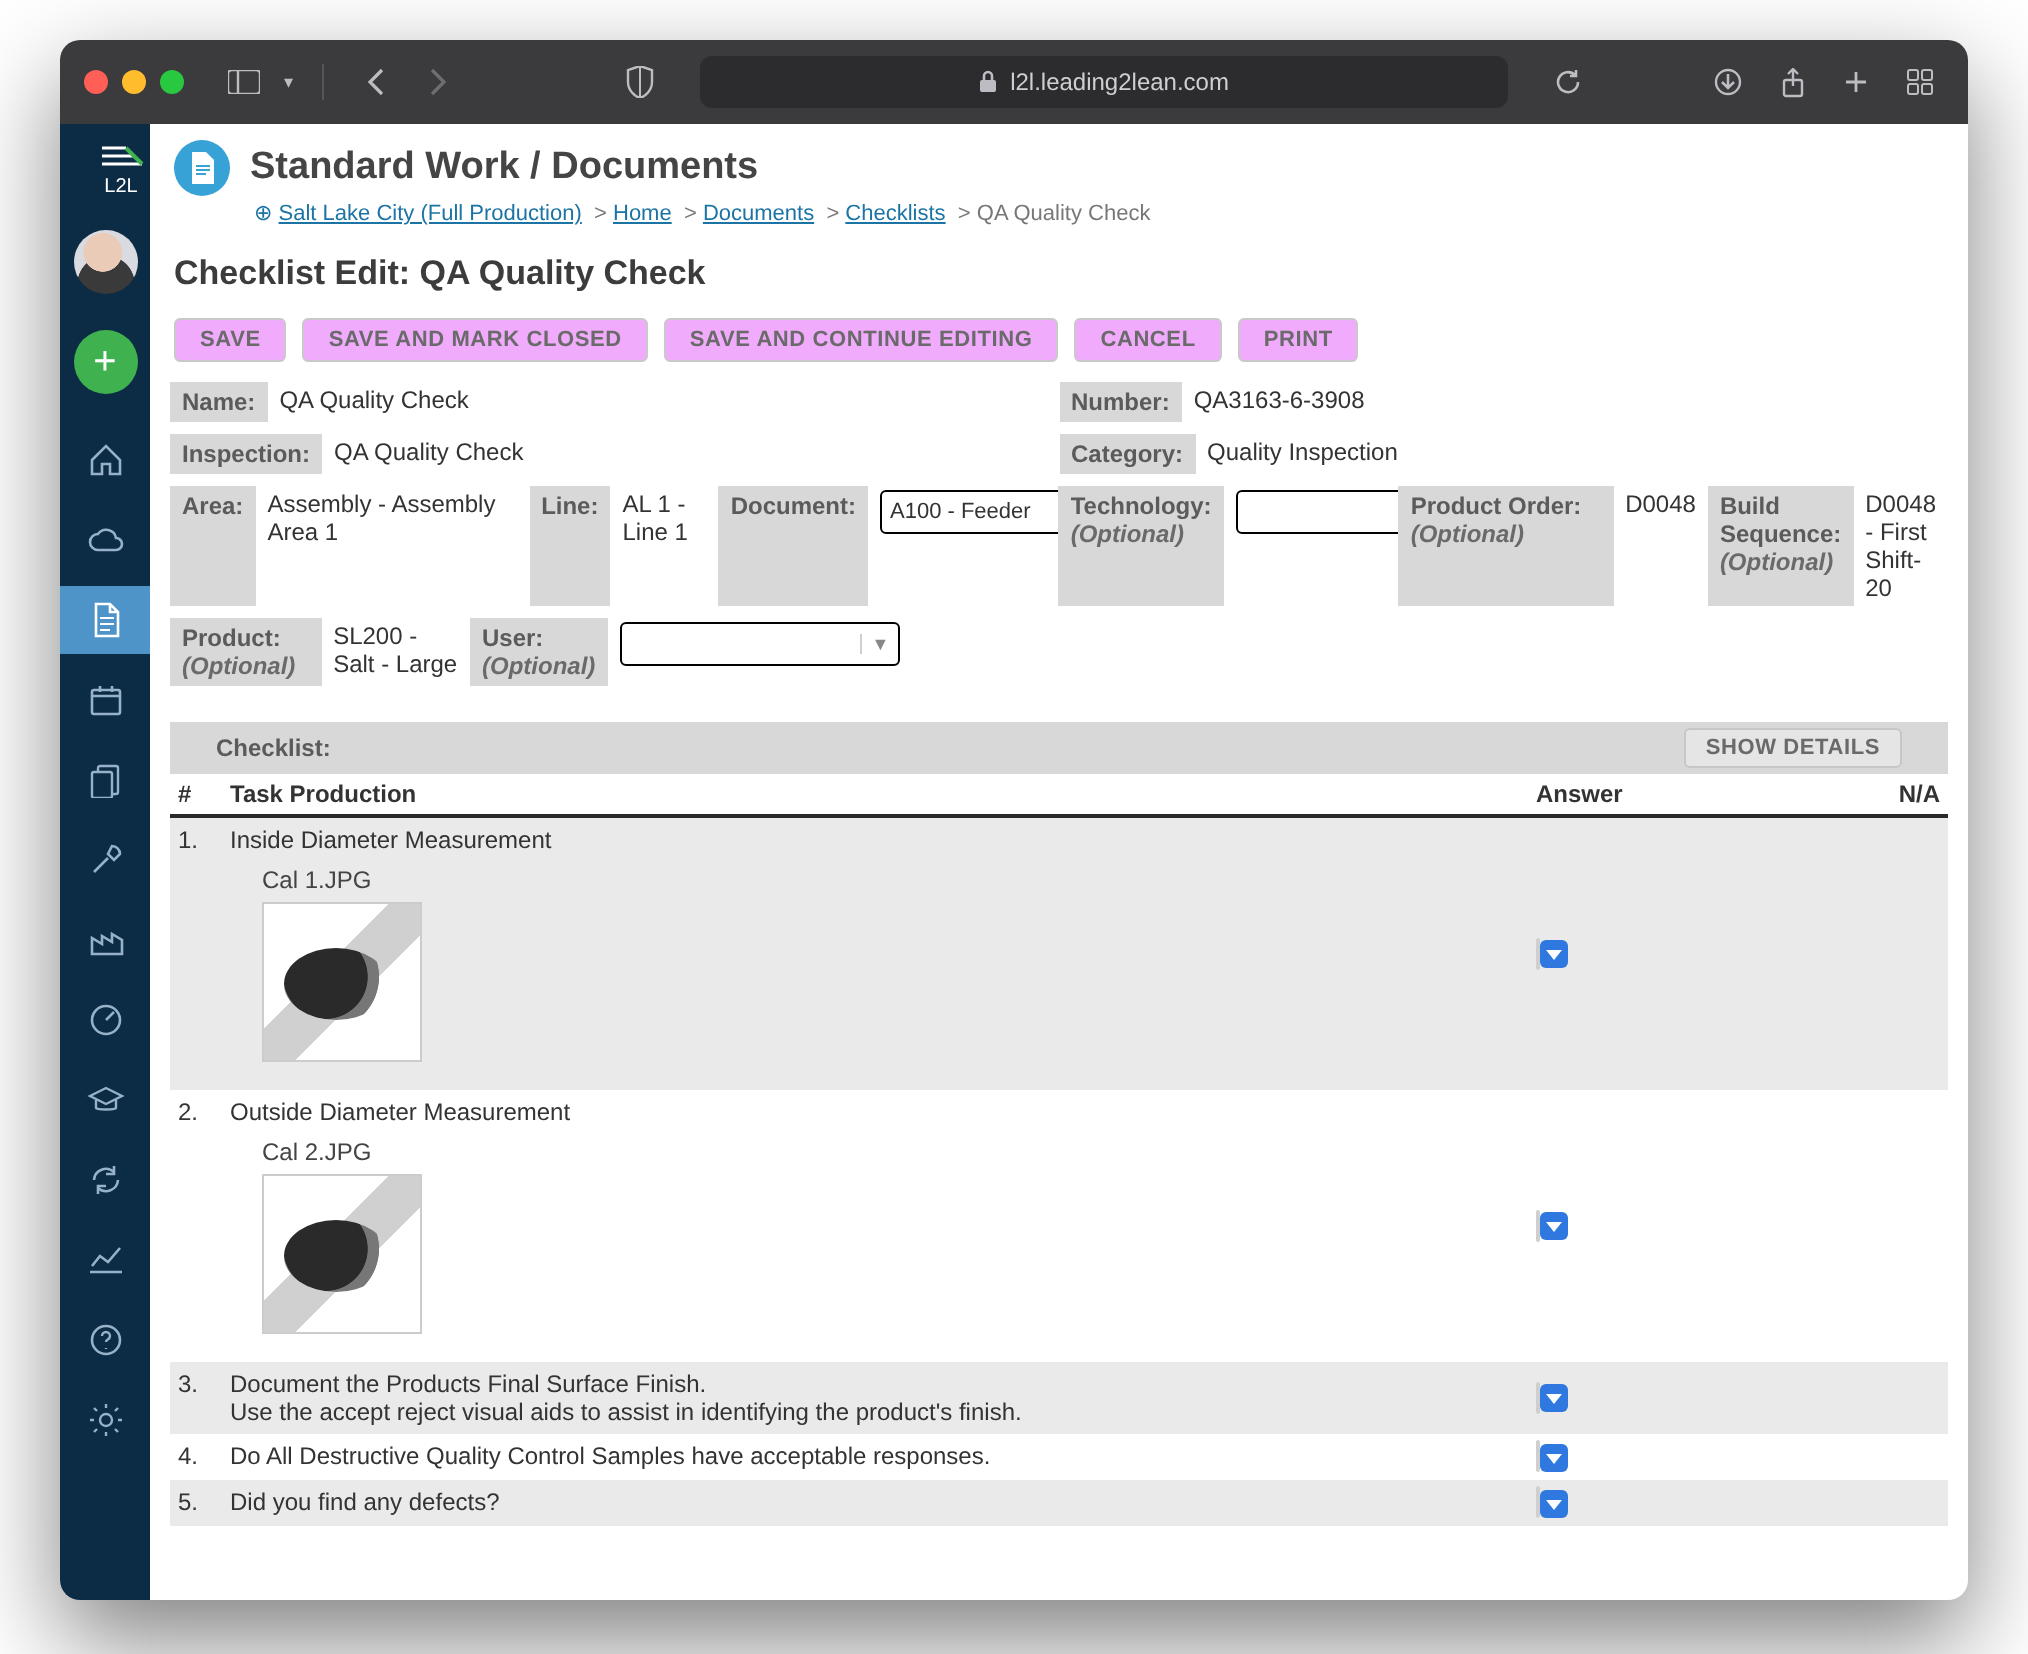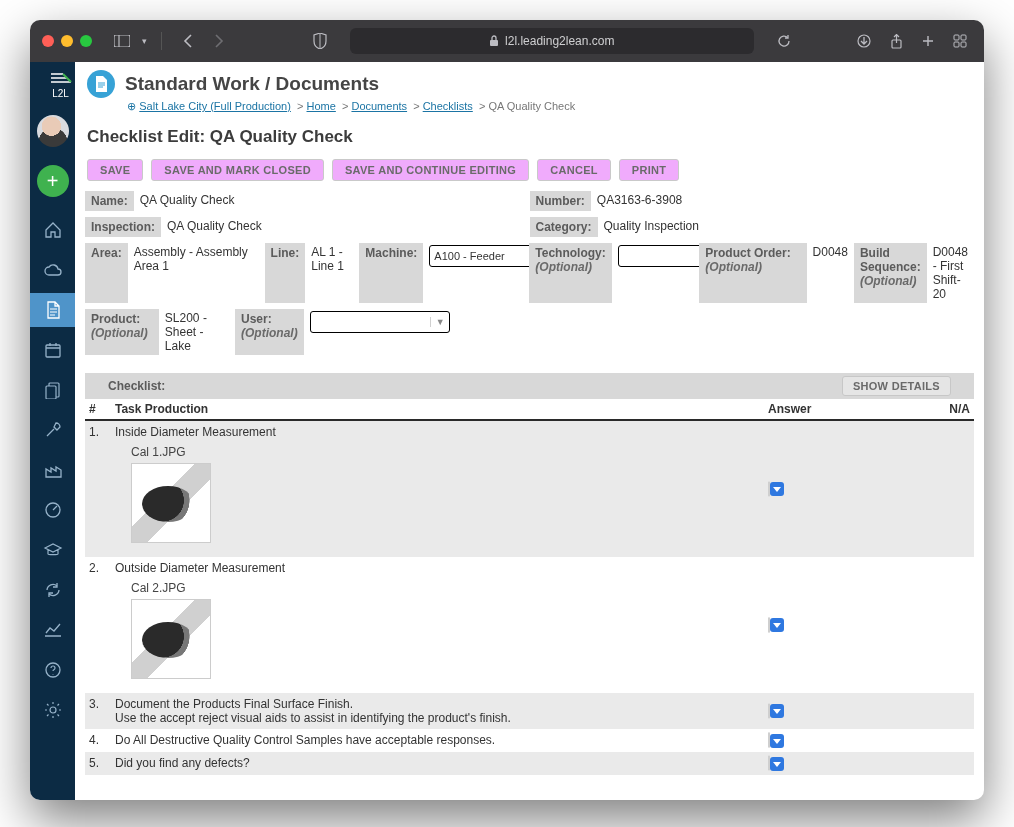--- a/index.html
+++ b/index.html
@@ -313,21 +313,21 @@
         <div class="row">
           <div class="fld" style="width:180px">
             <div class="fld-label">Area:</div>
             <div class="fld-val">Assembly - Assembly Area 1</div>
           </div>
           <div class="fld" style="width:95px">
             <div class="fld-label">Line:</div>
             <div class="fld-val">AL 1 - Line 1</div>
           </div>
           <div class="fld" style="width:170px">
-            <div class="fld-label">Machine:</div>
+            <div class="fld-label">Document:</div>
             <div class="fld-val">
               <div class="combo">
                 <span>A100 - Feeder</span>
                   <span class="x">×</span>
                   <span class="dd">▼</span>
               </div>
             </div>
           </div>
           <div class="fld" style="width:170px">
             <div class="fld-label"><span>Technology:</span> <span class="opt">(Optional)</span></div>
@@ -344,21 +344,21 @@
           </div>
           <div class="fld grow">
             <div class="fld-label"><span>Build Sequence:</span> <span class="opt">(Optional)</span></div>
             <div class="fld-val">D0048 - First Shift-20</div>
           </div>
         </div>
 
         <div class="row">
           <div class="fld" style="width:150px">
             <div class="fld-label"><span>Product:</span> <span class="opt">(Optional)</span></div>
-            <div class="fld-val">SL200 - Sheet - Lake</div>
+            <div class="fld-val">SL200 - Salt - Large</div>
           </div>
           <div class="fld" style="width:160px">
             <div class="fld-label"><span>User:</span> <span class="opt">(Optional)</span></div>
             <div class="fld-val">
                 <div class="combo empty">
                   <span></span>
                   <span class="dd" style="margin-left:auto">▼</span>
                 </div>
               </div>
           </div>

